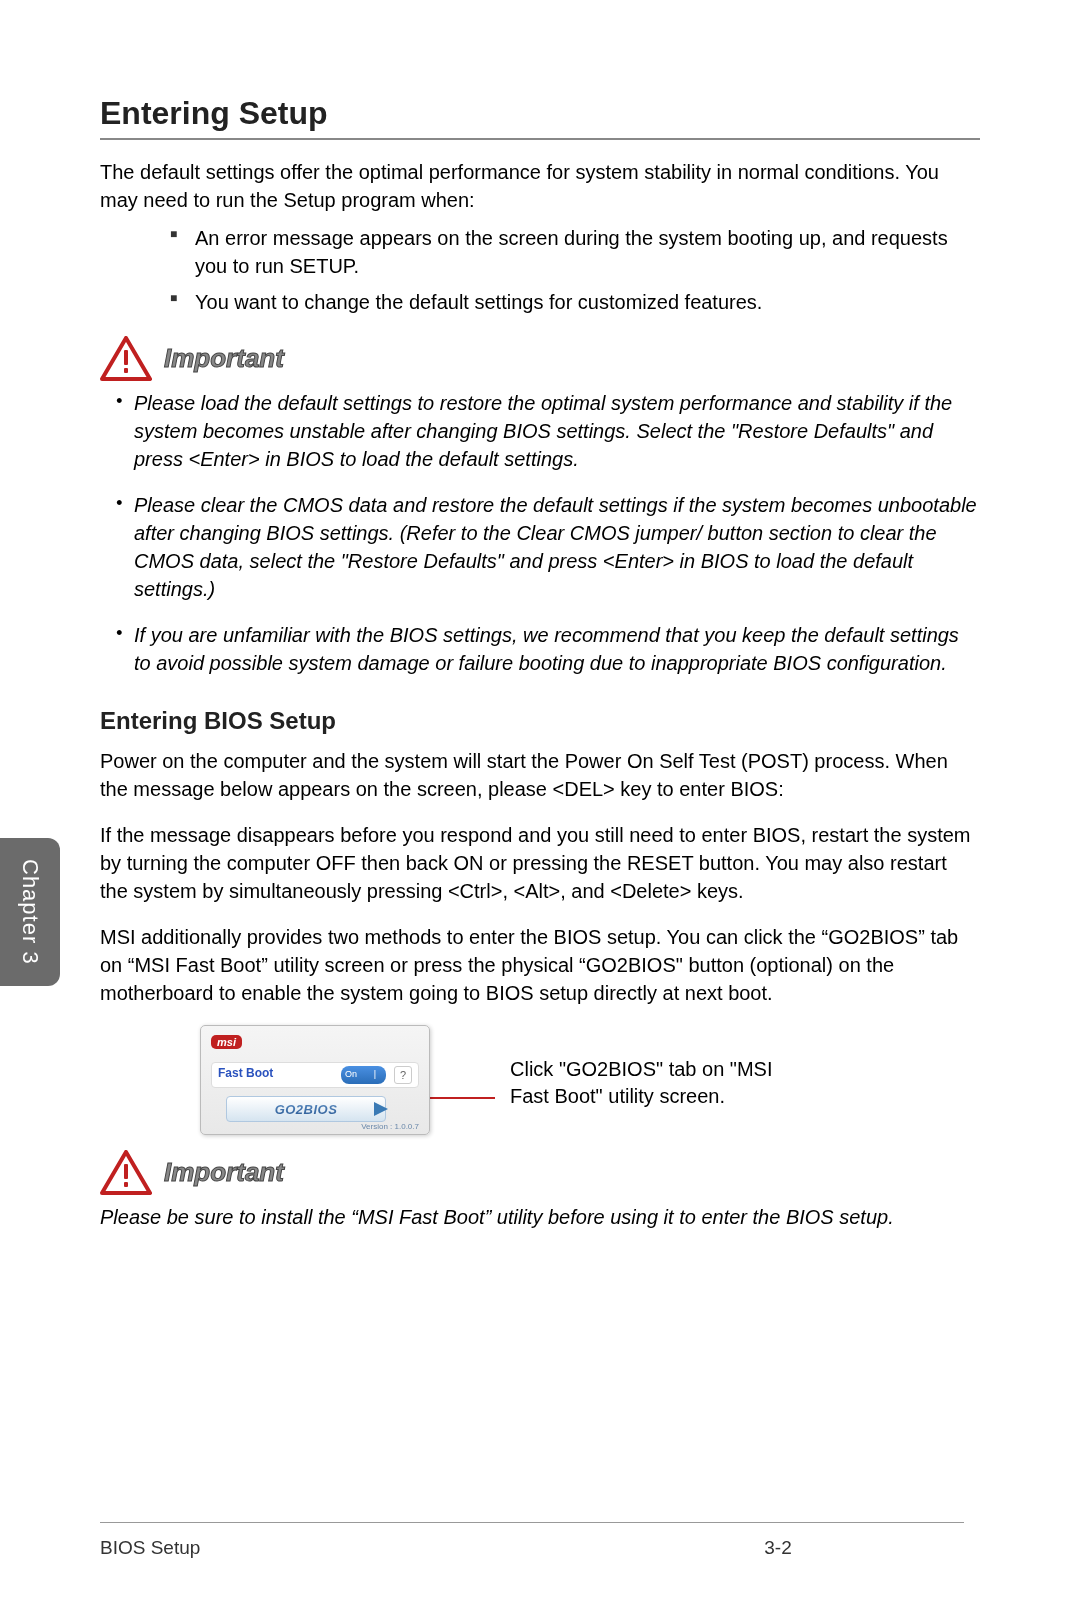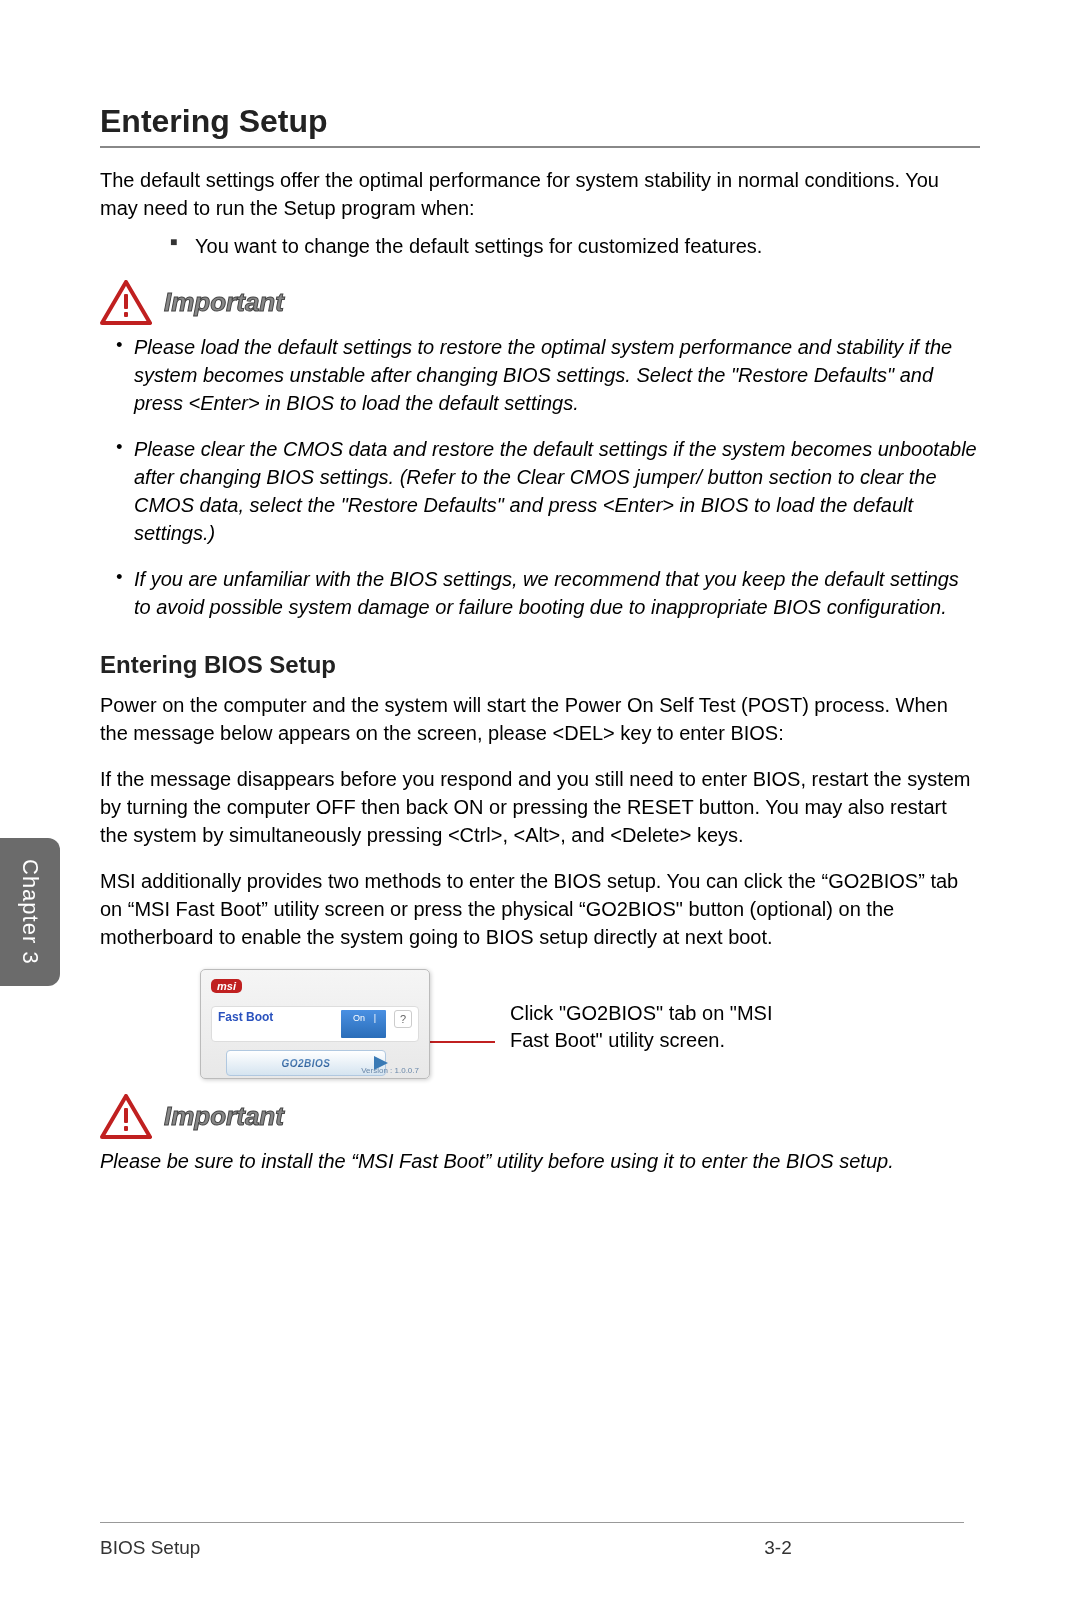--- a/index.html
+++ b/index.html
@@ -6,21 +6,20 @@
     body {
       width: 1080px;
       height: 1619px;
       background: #fff;
       font-family: Arial, Helvetica, sans-serif;
       position: relative;
       color: #000;
     }
     .page {
       padding: 95px 100px 60px 100px;
-      margin-top: 8px;
     }
     .main-title {
       font-size: 32px;
       font-weight: bold;
       color: #222;
       border-bottom: 2px solid #888;
       padding-bottom: 6px;
       margin-bottom: 18px;
     }
     .intro-text {
@@ -150,28 +149,28 @@
       padding: 3px 6px;
     }
     .fb-label {
       color: #2a52be;
       font-size: 12px;
       font-weight: bold;
       flex: 1;
     }
     .fb-toggle {
       width: 45px;
-      height: 28px;
+      height: 18px;
       background: linear-gradient(#4a90e2, #2a6db8);
-      border-radius: 1px;
+      border-radius: 8px;
       color: #fff;
       font-size: 9px;
       line-height: 16px;
       text-align: left;
-      padding-left: 12px;
+      padding-left: 4px;
       position: relative;
     }
     .fb-toggle::after {
       content: "|";
       position: absolute;
       right: 10px;
       color: #fff;
     }
     .fb-help {
       width: 18px;
@@ -191,21 +190,21 @@
       background: linear-gradient(#fff, #d5e4f0);
       border: 1px solid #b0c8e0;
       border-radius: 4px;
       display: flex;
       align-items: center;
       justify-content: center;
       position: relative;
       margin-left: 15px;
     }
     .go2bios-text {
-      font-size: 10px;
+      font-size: 13px;
       font-weight: bold;
       font-style: italic;
       background: linear-gradient(#5a8bc0, #2a5a95);
       -webkit-background-clip: text;
       -webkit-text-fill-color: transparent;
       letter-spacing: 0.5px;
       text-align: right;
     }
     .go2bios-arrow {
       position: absolute;
@@ -276,20 +275,21 @@
   <span>Chapter 3</span>
 </div>
 
 <div class="page">
 
   <h1 class="main-title">Entering Setup</h1>
 
   <p class="intro-text">The default settings offer the optimal performance for system stability in normal conditions. You may need to run the Setup program when:</p>
 
   <ul class="bullet-list">
+    <li>An error message appears on the screen during the system booting up, and requests you to run SETUP.</li>
     <li>You want to change the default settings for customized features.</li>
   </ul>
 
   <div class="important-block">
     <div class="important-header">
       <svg class="warn-triangle" viewBox="0 0 52 45">
         <path d="M26 2 L50 43 L2 43 Z" fill="none" stroke="#c02020" stroke-width="4" stroke-linejoin="round"></path>
         <rect x="24" y="14" width="4" height="15" fill="#c02020" rx="1"></rect>
         <rect x="24" y="32" width="4" height="5" fill="#c02020" rx="1"></rect>
       </svg>

